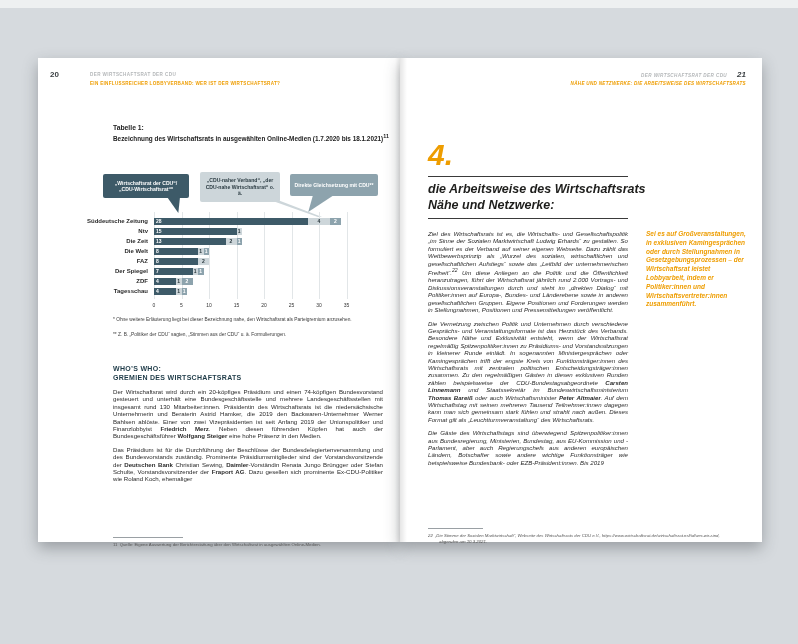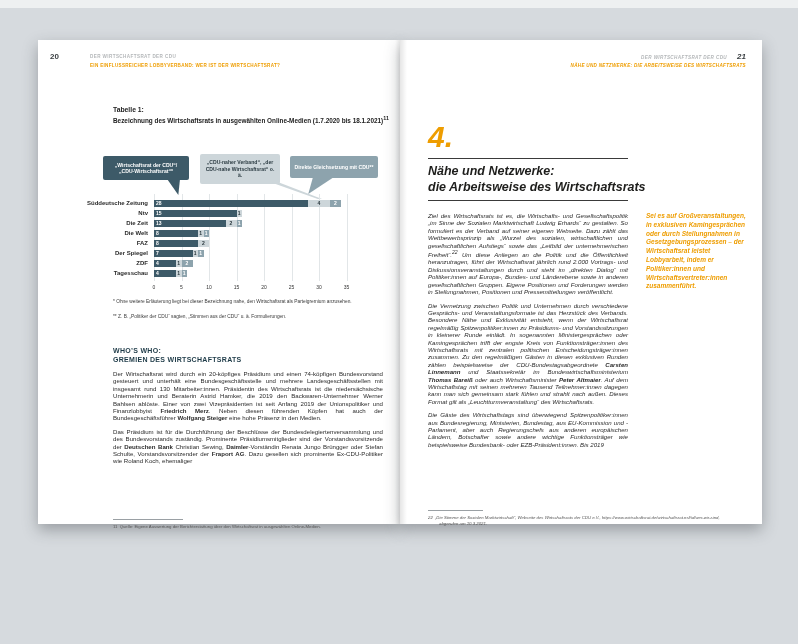--- a/index.html
+++ b/index.html
@@ -1,19 +1,19 @@
 <!DOCTYPE html>
 <html><head>
 <meta charset="utf-8">
 <style>
   html,body{margin:0;padding:0;}
   body{font-family:"Liberation Sans",sans-serif;background:#d6dade;}
   .canvas{position:relative;width:798px;height:644px;background:#d6dade;overflow:hidden;}
   .topstrip{position:absolute;left:0;top:0;width:798px;height:8px;background:#eef0f1;}
-  .page{position:absolute;top:40px;width:362px;height:484px;background:#ffffff;box-shadow:0 6px 14px rgba(55,60,66,.38);}
+  .page{position:absolute;top:58px;width:362px;height:484px;background:#ffffff;box-shadow:0 6px 14px rgba(55,60,66,.38);}
   .page.left{left:38px;}
   .page.right{left:400px;font-style:italic;}
   .page.right::before{content:"";position:absolute;left:0;top:0;bottom:0;width:7px;background:linear-gradient(to right,rgba(0,0,0,.10),rgba(0,0,0,0));}
   .page.left::after{content:"";position:absolute;right:0;top:0;bottom:0;width:5px;background:linear-gradient(to left,rgba(0,0,0,.07),rgba(0,0,0,0));}
 
   .abs{position:absolute;}
   .pagenum{font-size:8px;font-weight:bold;color:#3a3f42;}
   .runhead{font-size:4.6px;font-weight:bold;letter-spacing:.4px;color:#b4b7b9;}
   .chaphead{font-size:4.6px;font-weight:bold;letter-spacing:.3px;color:#ee9d00;}
 
@@ -156,22 +156,22 @@
   <section class="page right">
     <div class="abs runhead-row" style="right:16px;top:12px;">
       <span class="runhead">DER WIRTSCHAFTSRAT DER CDU</span>
       <span class="pagenum">21</span>
     </div>
     <div class="abs chaphead" style="right:16px;top:23px;">NÄHE UND NETZWERKE: DIE ARBEITSWEISE DES WIRTSCHAFTSRATS</div>
 
     <div class="abs chapnum" style="left:28px;top:82px;">4.</div>
     <div class="hairline" style="left:28px;top:118px;width:200px;"></div>
     <div class="abs chap-title" style="left:28px;top:124px;width:220px;">
+      <div>die Arbeitsweise des Wirtschaftsrats</div>
       <div>Nähe und Netzwerke:</div>
-      <div>die Arbeitsweise des Wirtschaftsrats</div>
     </div>
     <div class="hairline" style="left:28px;top:160px;width:200px;"></div>
 
     <div class="abs bodytext" style="left:28px;top:172px;width:200px;">
       <p>Ziel des Wirtschaftsrats ist es, die Wirtschafts- und Gesellschaftspolitik „im Sinne der Sozialen Marktwirtschaft Ludwig Erhards“ zu gestalten. So formuliert es der Verband auf seiner eigenen Webseite. Dazu zählt das Wettbewerbsprinzip als „Wurzel des sozialen, wirtschaftlichen und gesellschaftlichen Aufstiegs“ sowie das „Leitbild der unternehmerischen Freiheit“.<sup>22</sup> Um diese Anliegen an die Politik und die Öffentlichkeit heranzutragen, führt der Wirtschaftsrat jährlich rund 2.000 Vortrags- und Diskussionsveranstaltungen durch und steht im „direkten Dialog“ mit Politiker:innen auf Europa-, Bundes- und Länderebene sowie in anderen gesellschaftlichen Gruppen. Eigene Positionen und Forderungen werden in Stellungnahmen, Positionen und Pressemitteilungen veröffentlicht.</p>
       <p>Die Vernetzung zwischen Politik und Unternehmen durch verschiedene Gesprächs- und Veranstaltungsformate ist das Herzstück des Verbands. Besondere Nähe und Exklusivität entsteht, wenn der Wirtschaftsrat regelmäßig Spitzenpolitiker:innen zu Präsidiums- und Vorstandssitzungen in kleinerer Runde einlädt. In sogenannten Ministergesprächen oder Kamingesprächen trifft der engste Kreis von Funktionsträger:innen des Wirtschaftsrats mit zentralen politischen Entscheidungsträger:innen zusammen. Zu den regelmäßigen Gästen in diesen exklusiven Runden zählen beispielsweise der CDU-Bundestagsabgeordnete <b>Carsten Linnemann</b> und Staatssekretär im Bundeswirtschaftsministerium <b>Thomas Bareiß</b> oder auch Wirtschaftsminister <b>Peter Altmaier</b>. Auf dem Wirtschaftstag mit seinen mehreren Tausend Teilnehmer:innen dagegen kann man sich gemeinsam stark fühlen und strahlt nach außen. Dieses Format gilt als „Leuchtturmveranstaltung“ des Wirtschaftsrats.</p>
       <p>Die Gäste des Wirtschaftstags sind überwiegend Spitzenpolitiker:innen aus Bundesregierung, Ministerien, Bundestag, aus EU-Kommission und -Parlament, aber auch Regierungschefs aus anderen europäischen Ländern, Botschafter sowie andere wichtige Funktionsträger wie beispielsweise Bundesbank- oder EZB-Präsident:innen. Bis 2019</p>
     </div>
 
     <div class="abs marginnote" style="left:246px;top:172px;width:100px;">Sei es auf Großveranstaltungen, in exklusiven Kamingesprächen oder durch Stellungnahmen in Gesetzgebungsprozessen – der Wirtschaftsrat leistet Lobbyarbeit, indem er Politiker:innen und Wirtschaftsvertreter:innen zusammenführt.</div>

